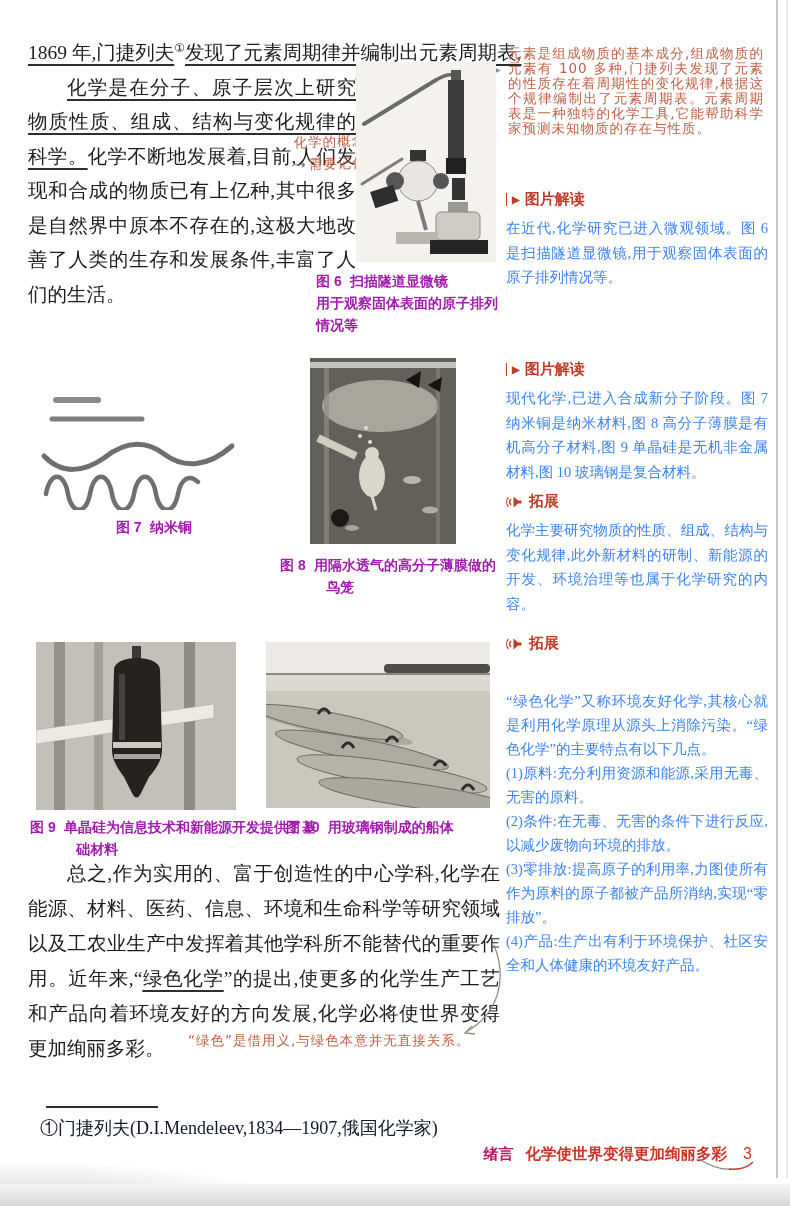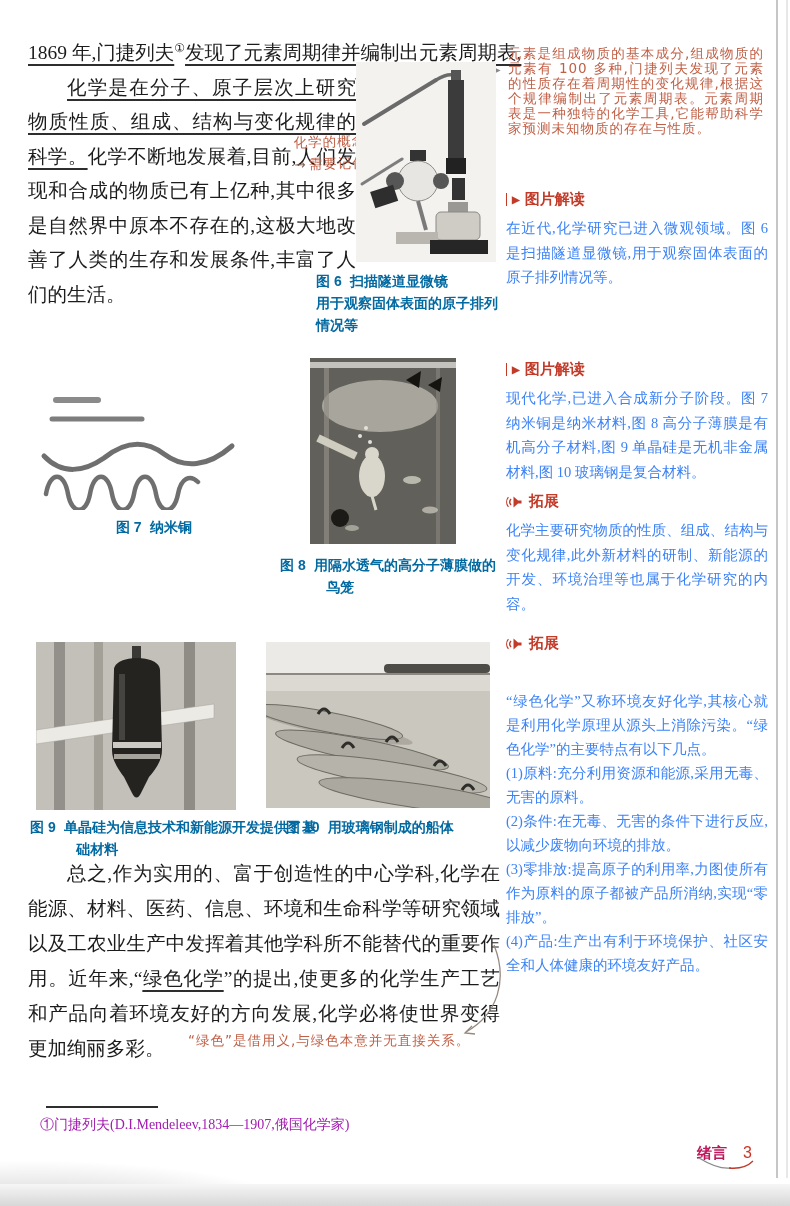--- a/index.html
+++ b/index.html
@@ -16,39 +16,39 @@
     background:radial-gradient(ellipse at 20% 100%, rgba(150,150,150,.55), rgba(150,150,150,0) 70%);}
   
   .main-p{position:absolute;left:28px;top:36px;width:472px;font-size:19.5px;
     line-height:34.5px;text-align:justify;}
   .main-p .line1{white-space:nowrap;}
   .narrow{width:328px;}
   .ul{text-decoration:underline;text-underline-offset:5px;text-decoration-thickness:1.5px;text-decoration-color:#2e2e2e;}
   .indent{text-indent:2em;}
   sup.fn{font-size:12px;vertical-align:super;line-height:0;}
   
-  .cap{font-family:"Liberation Sans", sans-serif;font-weight:bold;font-size:14px;line-height:22px;color:#0369a1;}
+  .cap{font-family:"Liberation Sans", sans-serif;font-weight:bold;font-size:14px;line-height:22px;color:#a21caf;}
   .gap{display:inline-block;width:0.6em;}
   .hang{text-indent:-3.3em;padding-left:3.3em;}
   .fig6{position:absolute;left:316px;top:62px;width:186px;}
   .fig6 svg{display:block;margin-left:40px;}
   .fig6 .cap{margin-top:8px;}
   .fig7{position:absolute;left:28px;top:378px;width:252px;}
   .fig7 .cap{text-align:center;margin-top:2px;}
   .fig7-note{margin-top:4px;font-size:15px;line-height:22.5px;text-align:justify;}
   .fig8{position:absolute;left:280px;top:358px;width:220px;}
   .fig8 svg{display:block;margin-left:30px;}
   .fig8 .cap{margin-top:10px;}
   .fig9img{position:absolute;left:36px;top:642px;}
   .fig10img{position:absolute;left:266px;top:642px;}
   .fig9cap{position:absolute;left:30px;top:816px;width:240px;}
   .fig10cap{position:absolute;left:286px;top:816px;width:210px;}
   .p3{position:absolute;left:28px;top:856px;width:472px;font-size:19.5px;line-height:35px;text-align:justify;}
   .footnote-rule{position:absolute;left:46px;top:1106px;width:112px;border-top:2px solid #2e2e2e;}
-  .footnote{position:absolute;left:40px;top:1116px;font-size:14px;color:#a21caf;}
+  .footnote{position:absolute;left:40px;top:1116px;font-size:18px;color:#0f172a;}
   
   .hand{font-family:"DejaVu Sans", sans-serif;color:#c05f45;letter-spacing:1px;}
   .concept-note{position:absolute;left:294px;top:130px;font-size:13.5px;line-height:22px;transform:rotate(-1.5deg);}
   .concept-note .arr{color:#8a6a58;margin-right:2px;}
   .green-note{position:absolute;left:188px;top:1032px;font-size:13.5px;}
   .element-note{position:absolute;left:508px;top:46px;width:256px;font-size:13.5px;line-height:15px;text-align:justify;}
   .margin-pointer{position:absolute;left:492px;top:64px;font-size:11px;color:#8a8a8a;}
   .link-curve{position:absolute;left:352px;top:56px;}
   .green-arrow{position:absolute;left:458px;top:942px;}
   
@@ -239,20 +239,21 @@
   </div>
   <div class="m-body">“绿色化学”又称环境友好化学,其核心就是利用化学原理从源头上消除污染。“绿色化学”的主要特点有以下几点。
 (1)原料:充分利用资源和能源,采用无毒、无害的原料。
 (2)条件:在无毒、无害的条件下进行反应,以减少废物向环境的排放。
 (3)零排放:提高原子的利用率,力图使所有作为原料的原子都被产品所消纳,实现“零排放”。
 (4)产品:生产出有利于环境保护、社区安全和人体健康的环境友好产品。</div>
 </div>
 
 <div class="footer">
   <span class="section">绪言</span>
+  <span class="title">化学使世界变得更加绚丽多彩</span>
   <span class="pagenum">
     <svg width="58" height="16">
       <path d="M2 2 C 15 10 26 13 34 12" stroke="#8a8a8a" stroke-width="1.3" fill="none"></path>
       <path d="M32 12 C 42 13 50 11 56 5" stroke="#c0392b" stroke-width="1.3" fill="none"></path>
     </svg>
     <span>3</span>
   </span>
 </div>
 
 <div class="edge-right"></div>

